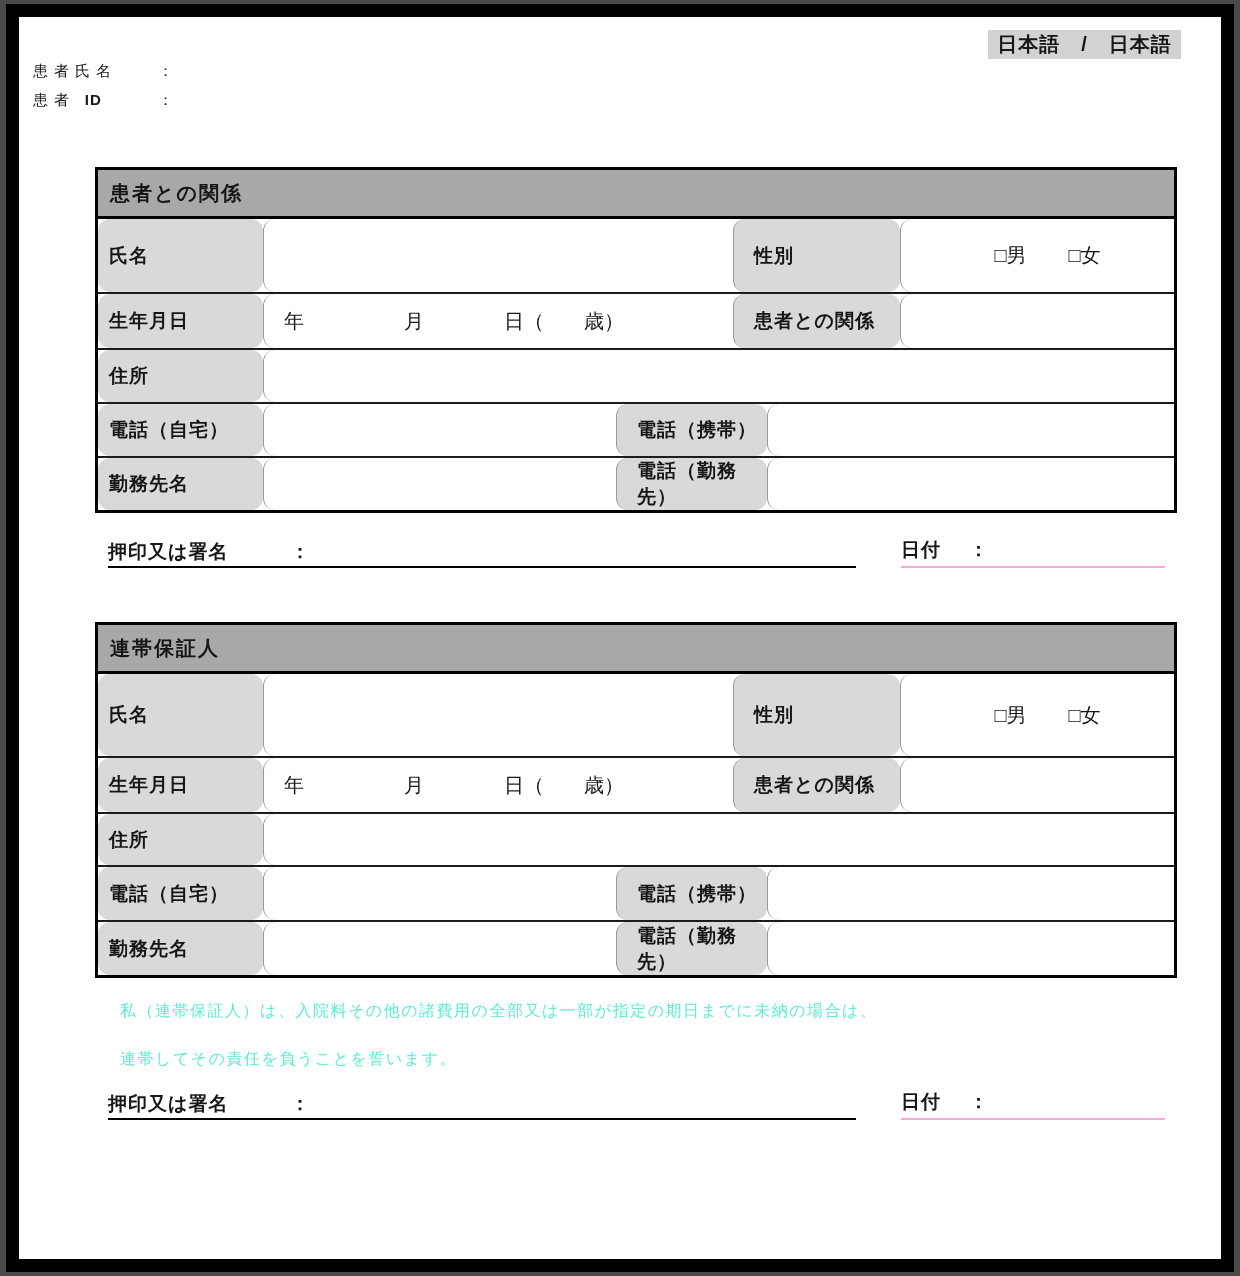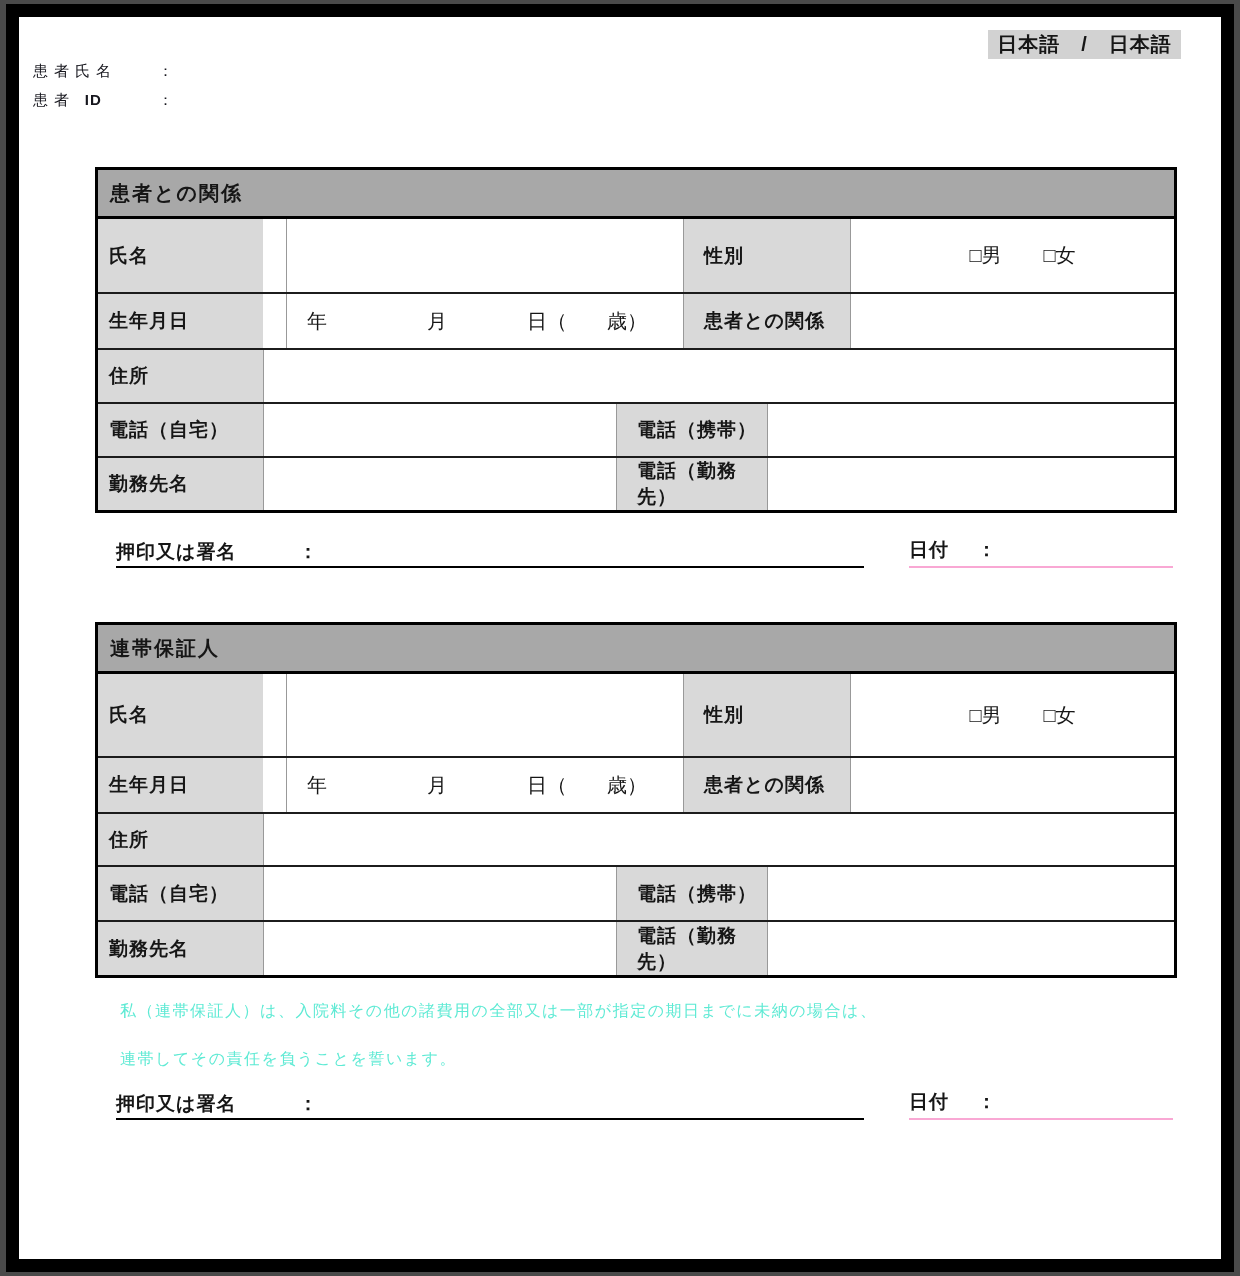--- a/index.html
+++ b/index.html
@@ -35,48 +35,48 @@
   }
   .g-table.t1{top:167px;}
   .g-table.t2{top:622px;}
   .g-header{
     height:46px;background:#a8a8a8;border-bottom:3px solid #000;
     display:flex;align-items:center;padding-left:12px;
     font-weight:bold;font-size:20px;letter-spacing:2px;
   }
   .g-row{display:flex;}
   .g-row + .g-row{border-top:2px solid #1c1c1c;}
-  .cell{box-sizing:border-box;}
+  .cell{box-sizing:border-box;border-radius:12px;}
   .cell + .cell{border-left:1px solid #999;padding-left:20px;}
   .lbl{
     background:#d9d9d9;font-weight:bold;font-size:19px;letter-spacing:1px;
     display:flex;align-items:center;padding-left:11px;
   }
   .inp{background:#fff;}
   .w-l1{width:165px;}  
-  .w-v1{width:397px;margin-left:23px;}  
+  .w-v1{width:470px;}  
   .w-l2{width:167px;}  
   .w-v2{flex:1;}       
   .w-v3{width:353px;}  
   .w-l3{width:151px;}  
   .w-wide{flex:1;}     
   .t1 .r-name{height:73px;} .t1 .r-birth{height:54px;} .t1 .r-addr{height:52px;}
   .t1 .r-ph{height:52px;}   .t1 .r-work{height:52px;}
   .t2 .r-name{height:82px;} .t2 .r-birth{height:54px;} .t2 .r-addr{height:51px;}
   .t2 .r-ph{height:53px;}   .t2 .r-work{height:53px;}
   .birth-fmt{
     font-family:"Liberation Serif",serif;font-size:20px;
     display:flex;align-items:center;padding-left:106px;white-space:pre;
   }
   .chk-cell{
     display:flex;align-items:center;justify-content:center;gap:42px;
     font-family:"Liberation Serif",serif;font-size:20px;
   }
   
-  .sig-row{position:absolute;left:16px;top:0;width:1120px;height:32px;}
+  .sig-row{position:absolute;left:8px;top:0;width:1120px;height:32px;}
   .sig-row.s1{top:536px;}
   .sig-row.s2{top:1088px;}
   .sig-main{
     position:absolute;left:100px;width:748px;height:32px;
     border-bottom:2px solid #000;display:flex;align-items:flex-end;
     font-weight:bold;font-size:19px;letter-spacing:1px;padding-bottom:1px;box-sizing:border-box;
   }
   .sig-main .colon{margin-left:62px;}
   .sig-date{
     position:absolute;left:893px;width:264px;height:32px;

